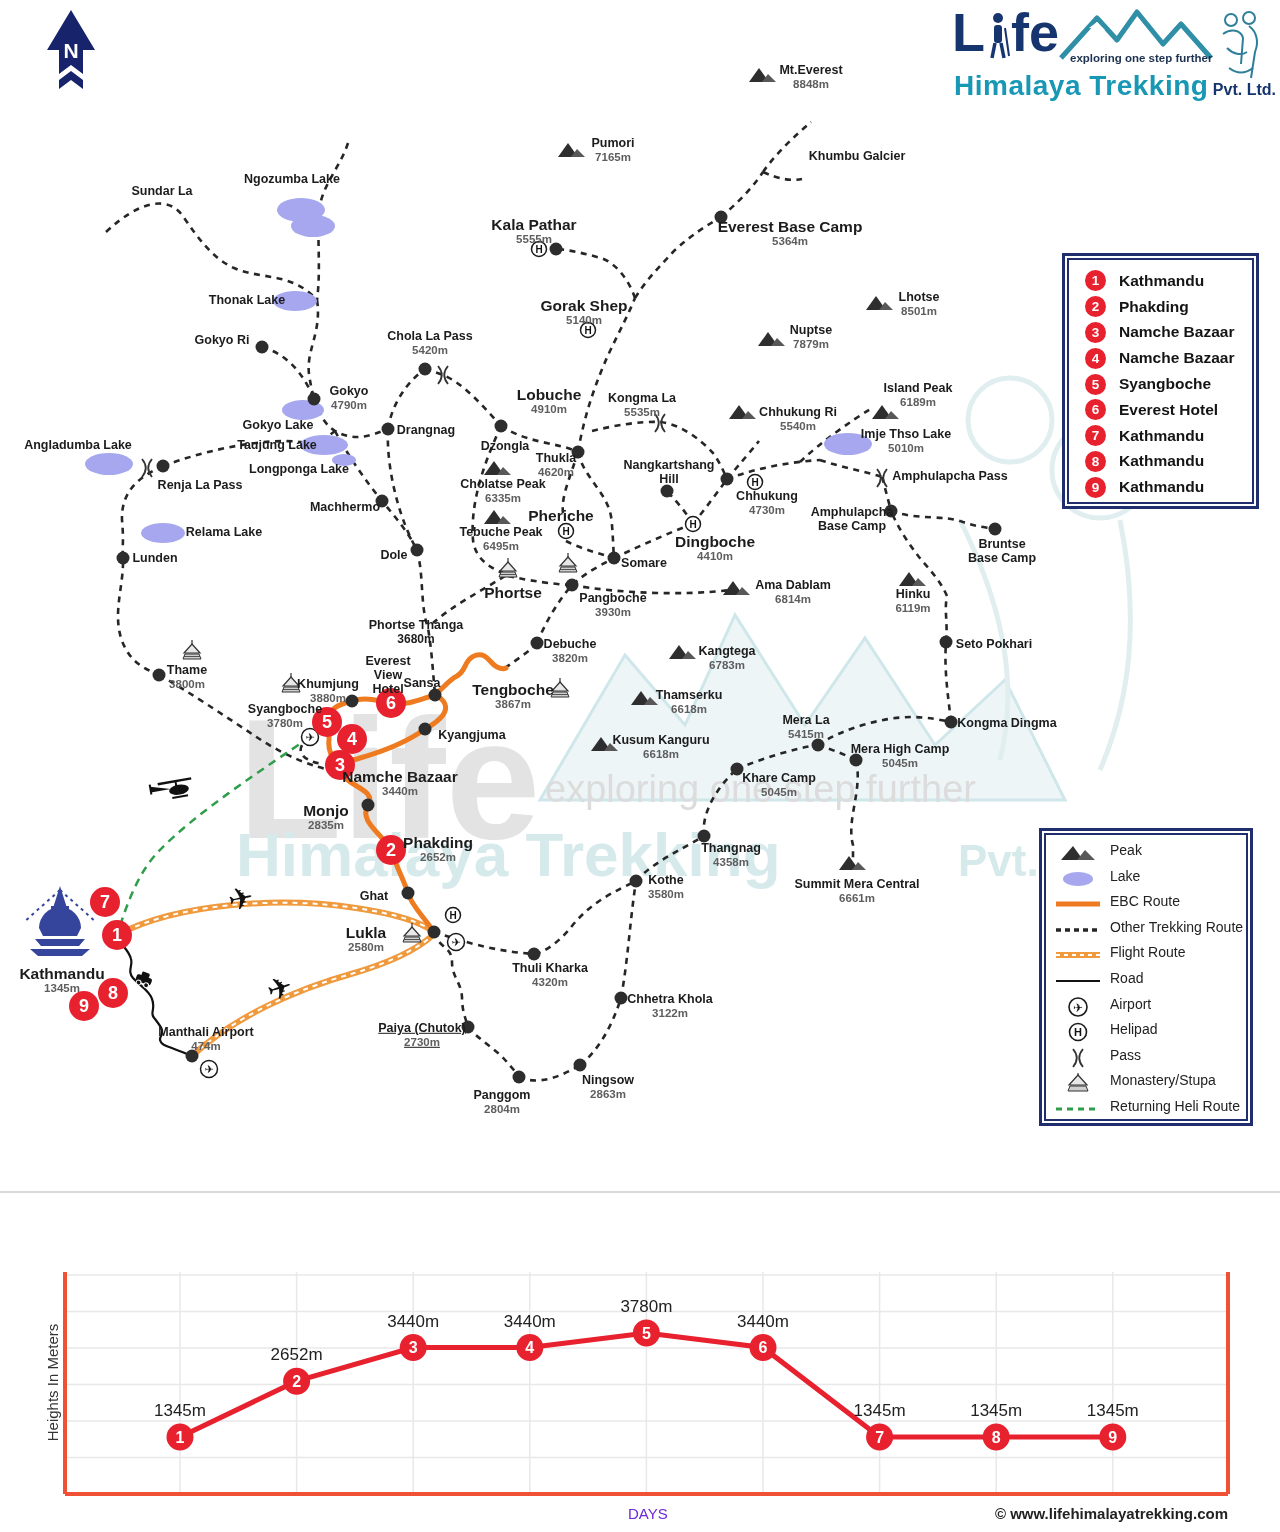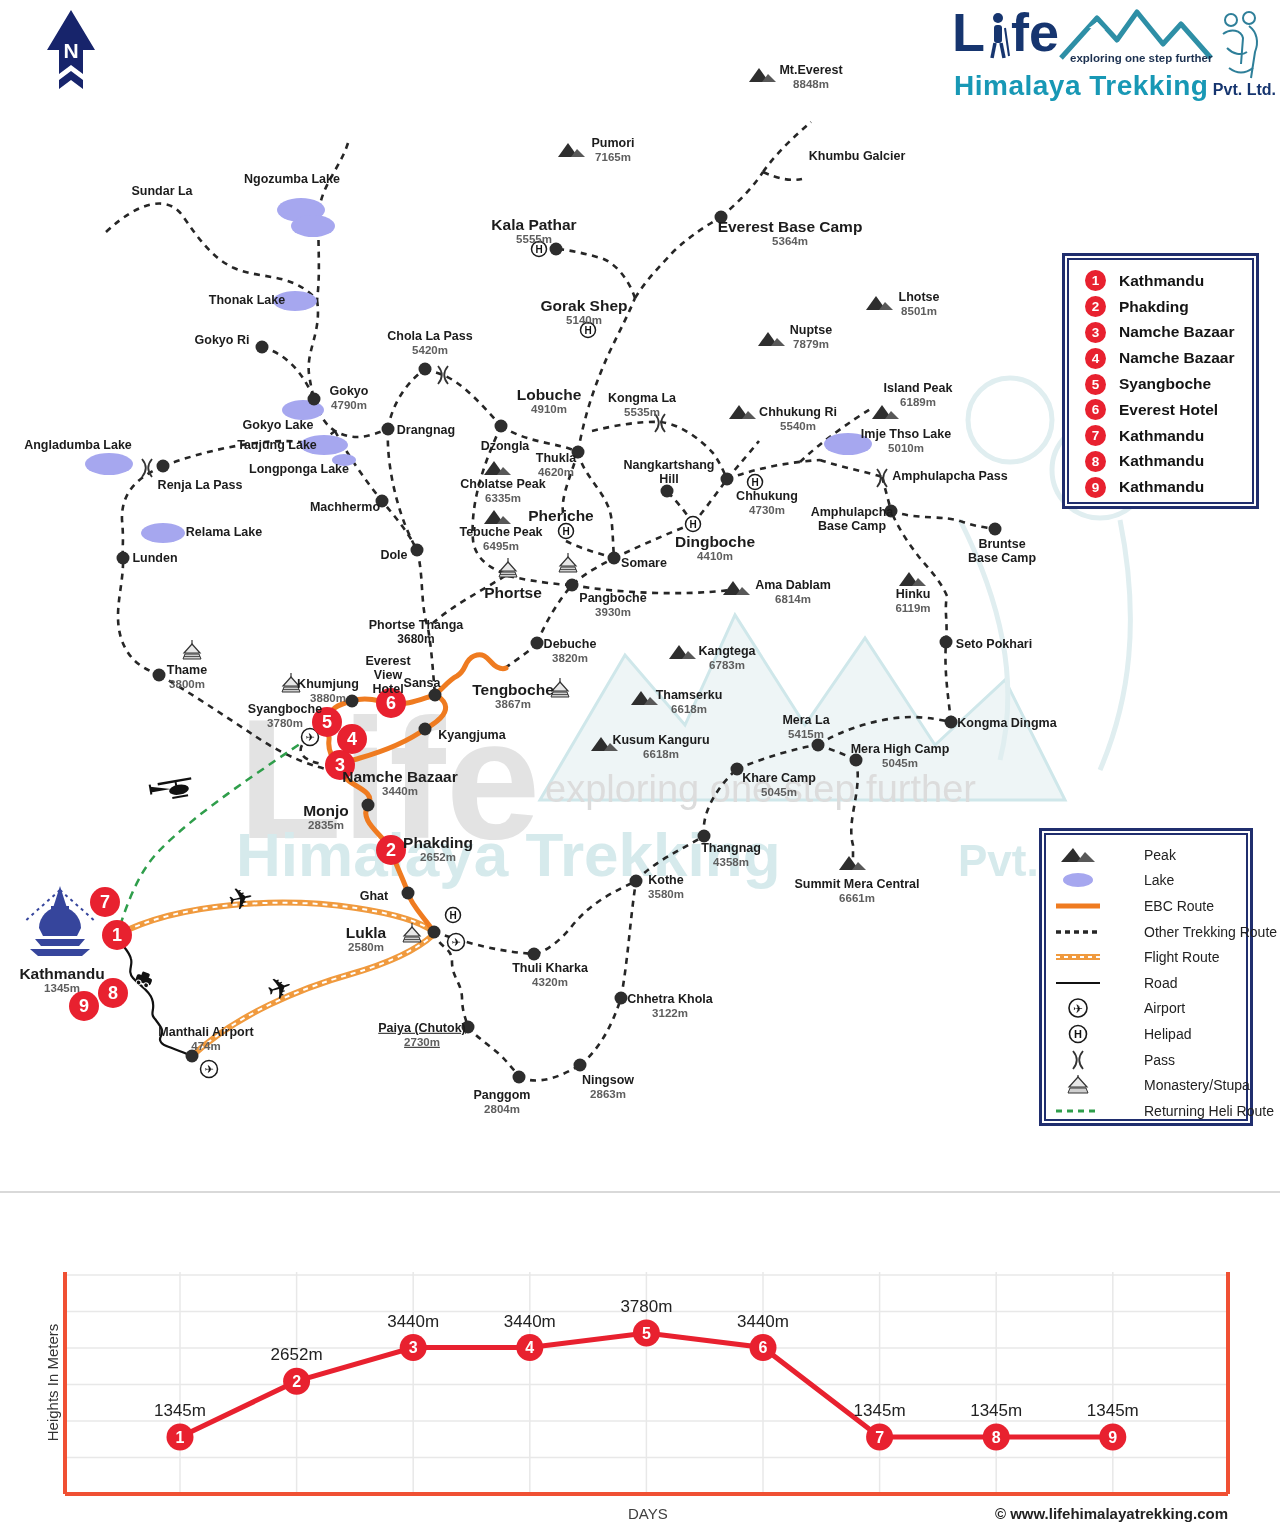--- a/index.html
+++ b/index.html
@@ -17,33 +17,33 @@
   .logo-brand{font-size:28px;font-weight:bold;color:#1898b5;letter-spacing:0.5px;}
   .logo-suffix{font-size:16px;font-weight:bold;color:#16356f;}
   
   .navy-box{position:absolute;background:#fff;border:3px solid #202e6e;box-sizing:border-box;}
   .navy-box .inner{position:absolute;inset:2px;border:2px solid #202e6e;}
   .itin-row{display:flex;align-items:center;height:25.8px;padding-left:16px;}
   .itin-circle{width:21px;height:21px;border-radius:50%;background:#e8212f;color:#fff;
        font-size:13.5px;font-weight:bold;display:flex;align-items:center;justify-content:center;
        margin-right:13px;flex:0 0 21px;}
   .itin-label{font-size:15.5px;font-weight:bold;color:#141414;white-space:nowrap;}
-  .leg-row{display:flex;align-items:center;height:25.6px;gap:34px;}
+  .leg-row{display:flex;align-items:flex-start;height:25.6px;}
   .leg-icon{width:64px;display:flex;align-items:center;justify-content:center;flex:0 0 64px;}
   .leg-label{font-size:14px;color:#222;white-space:nowrap;}
   
   #labels{position:absolute;left:0;top:0;width:1280px;height:1200px;pointer-events:none;}
   .mlabel{position:absolute;transform:translate(-50%,-50%);text-align:center;white-space:nowrap;
        line-height:1.1;color:#1c1c1c;font-weight:bold;}
   .mlabel .nm{font-size:12.5px;}
   .mlabel.lg .nm{font-size:15.5px;}
   .mlabel .el{font-size:11.5px;color:#5e5e5e;font-weight:600;}
   .mlabel .el.b{color:#1c1c1c;font-weight:bold;font-size:12px;}
   .divider{position:absolute;left:0;top:1191px;width:1280px;height:2px;background:#d9d9d9;}
-  .days-label{position:absolute;left:628px;top:1505px;font-size:15px;color:#404040;}
+  .days-label{position:absolute;left:628px;top:1505px;font-size:15px;color:#6d28d9;}
   .copyright{position:absolute;right:52px;top:1505px;font-size:15px;font-weight:bold;color:#222;}
   .ylabel{position:absolute;left:-28px;top:1374px;width:160px;text-align:center;
        transform:rotate(-90deg);font-size:15px;color:#333;}
   svg{position:absolute;left:0;top:0;}
   svg text{font-family:"Liberation Sans","DejaVu Sans",sans-serif;}
   
   .tr{fill:none;stroke:#262626;stroke-width:2.6;stroke-dasharray:6 5.5;}
   .ebc{fill:none;stroke:#ef7b20;stroke-width:5;stroke-linecap:round;}
   .flt{fill:none;stroke:#f09a3e;stroke-width:6;stroke-linecap:round;}
   .fltd{fill:none;stroke:#ffffff;stroke-width:2;stroke-dasharray:5 5;}

